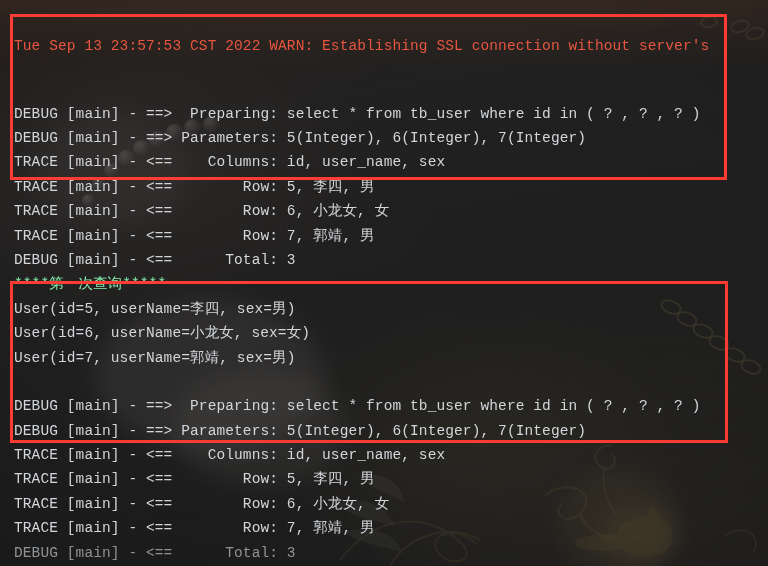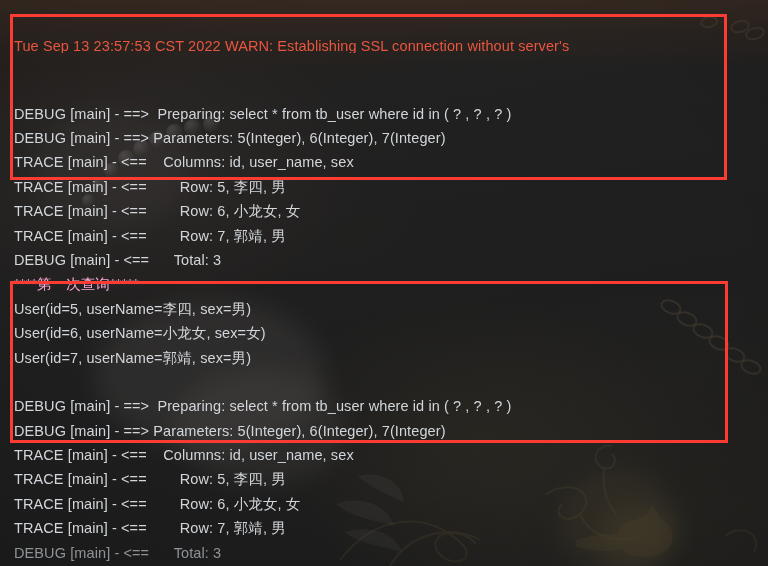--- a/index.html
+++ b/index.html
@@ -10,21 +10,21 @@
     overflow: hidden;
     background: #2b2b2b;
   }
 
   #console {
     position: relative;
     width: 768px;
     height: 566px;
     background: #2b2b2b;
     overflow: hidden;
-    font-family: Liberation Sans, sans-serif;
+    font-family: Liberation Mono, monospace;
   }
 
   
   .bg-art { position: absolute; inset: 0; pointer-events: none; overflow: hidden; }
 
   .bg-base {
     position: absolute; inset: 0;
     background:
       radial-gradient(ellipse 420px 260px at 18% 30%, rgba(120,96,84,0.30) 0%, rgba(60,48,42,0.12) 55%, rgba(0,0,0,0) 78%),
       radial-gradient(ellipse 300px 200px at 62% 78%, rgba(150,126,70,0.17) 0%, rgba(0,0,0,0) 72%),
@@ -81,21 +81,21 @@
   }
   .line { height: 24.4px; }
   .line-top {
     color: #e8563f;
     height: 14px;
     line-height: 14px;
     margin-top: -10px;
     overflow: hidden;
     font-size: 14.5px;
   }
-  .line.faded { color: #f9a8d4; }
+  .line.faded { color: #86efac; }
   .line.dim   { color: #8e9397; }
 
   
   .redbox {
     position: absolute;
     border: 3px solid #fc3b32;
     pointer-events: none;
   }
   #redbox-1 { left: 10px;  top: 14px;  width: 717px; height: 166px; }
   #redbox-2 { left: 10px;  top: 281px; width: 718px; height: 162px; }

